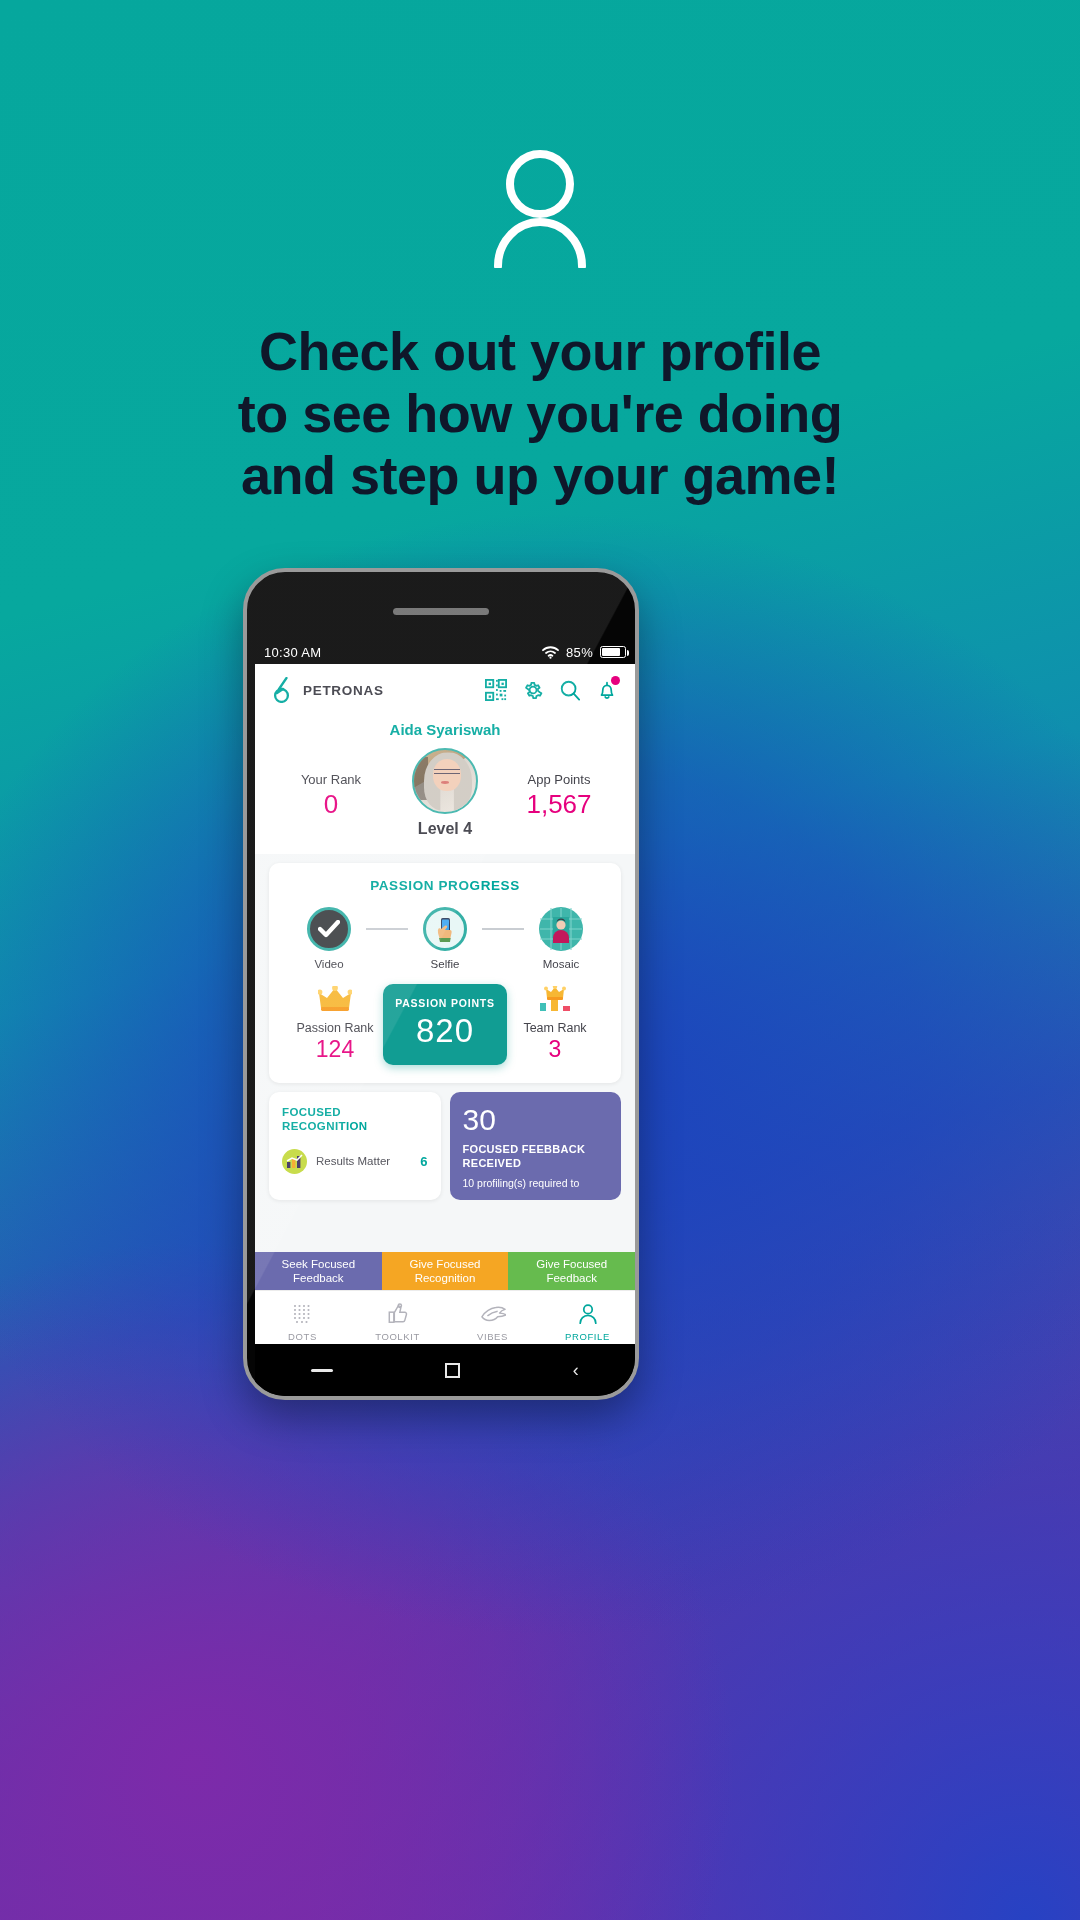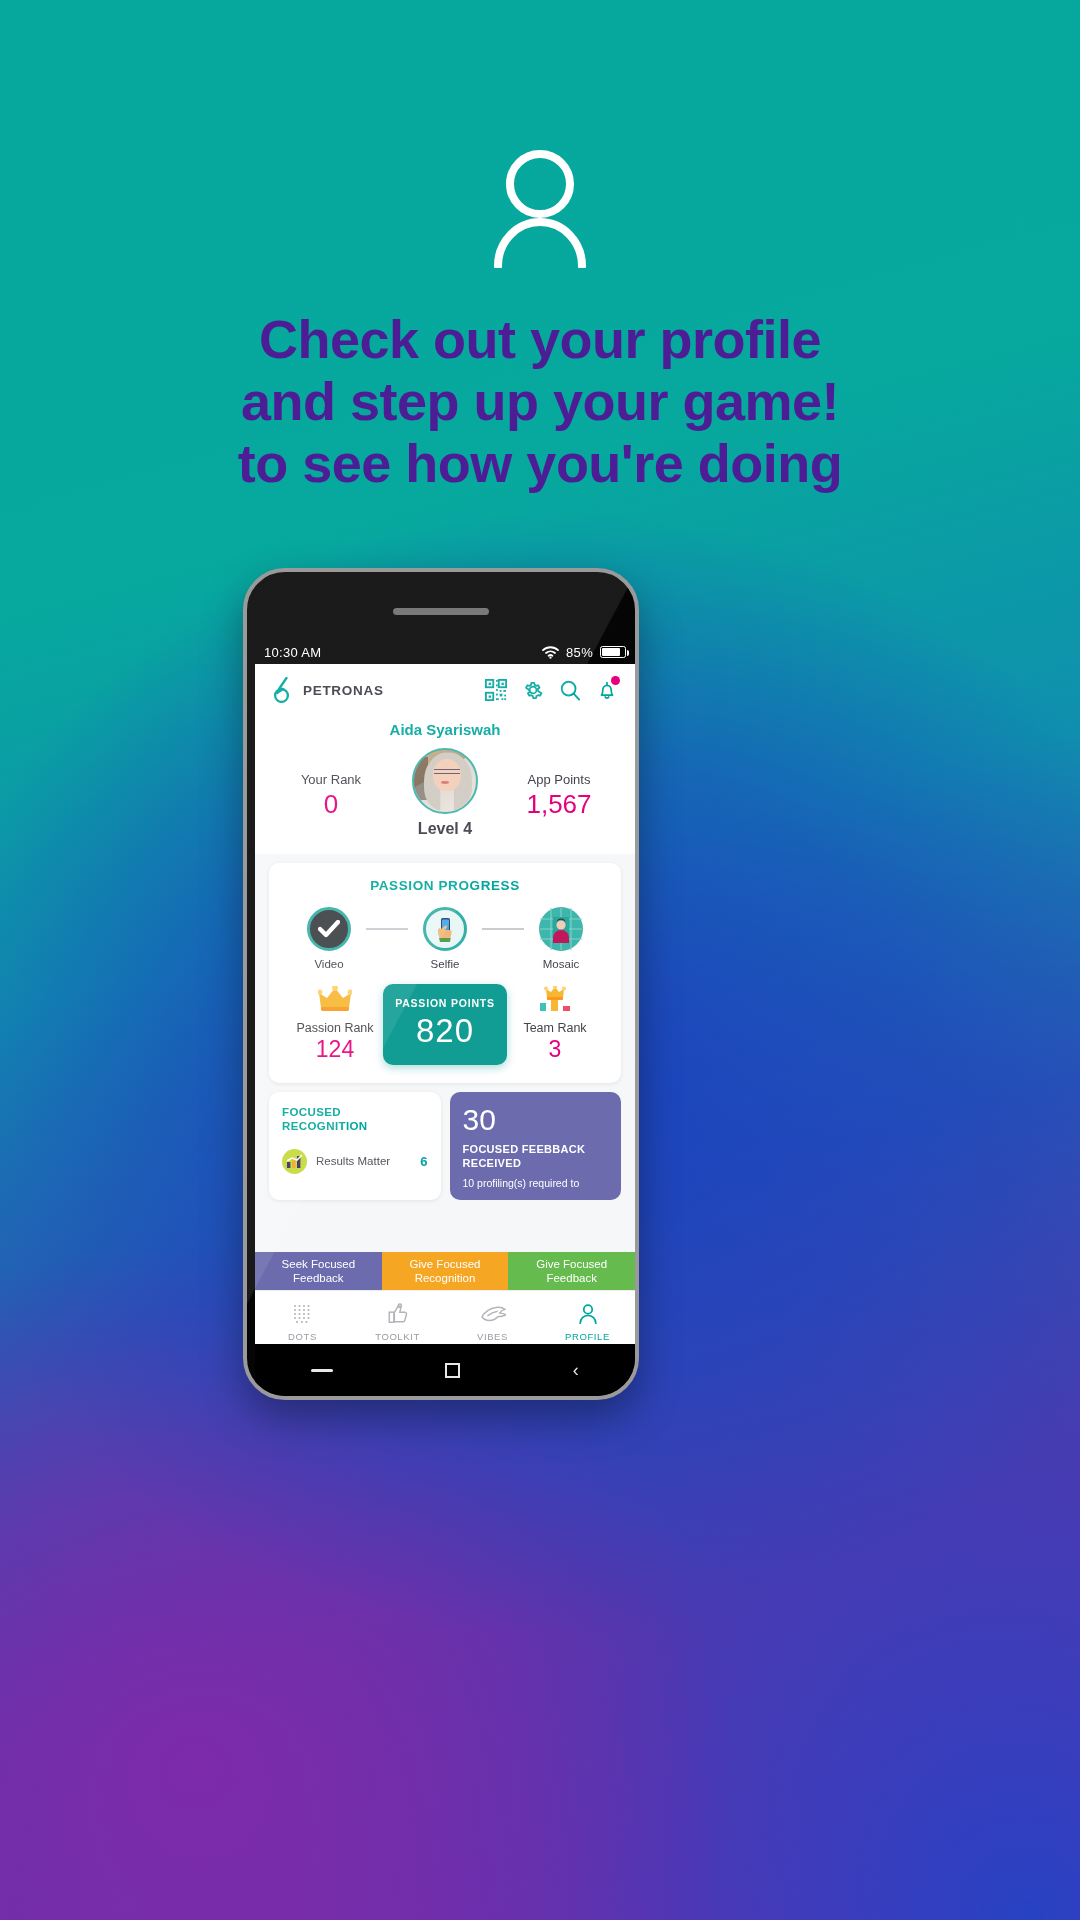--- a/index.html
+++ b/index.html
@@ -17,22 +17,22 @@
       radial-gradient(ellipse 900px 780px at 52% 56%, rgba(28,64,190,0.95) 0%, rgba(28,64,190,0.55) 40%, rgba(28,64,190,0) 72%),
       radial-gradient(ellipse 720px 700px at 18% 92%, rgba(126,42,170,0.95) 0%, rgba(126,42,170,0.45) 45%, rgba(126,42,170,0) 75%),
       radial-gradient(ellipse 900px 900px at 95% 100%, rgba(24,70,200,0.85) 0%, rgba(24,70,200,0.3) 50%, rgba(24,70,200,0) 80%),
       linear-gradient(165deg, #06a79d 0%, #07a89e 28%, #0f8fae 46%, #2a55b5 62%, #5b36a8 80%, #7b2aa8 100%);
   }
 
   
   #hero { position:absolute; top:0; left:0; width:1080px; z-index:3; text-align:center; }
   #person-icon { margin:148px auto 0; width:110px; height:120px; }
   #headline {
-    margin-top:36px;
-    color:#4c1d95;
+    margin-top:48px;
+    color:#0f172a;
     font-size:54px;
     font-weight:bold;
     line-height:1.15;
     letter-spacing:-0.5px;
   }
   #headline .l { display:block; }
 
   
   #phone {
     position:absolute;
@@ -220,22 +220,22 @@
 
 <div id="bg"></div>
 
 <div id="hero">
   <svg id="person-icon" viewBox="0 0 110 120">
     <circle cx="55" cy="36" r="30" fill="none" stroke="#ffffff" stroke-width="8"></circle>
     <path d="M13 118 a42 44 0 0 1 84 0" fill="none" stroke="#ffffff" stroke-width="8" stroke-linecap="round"></path>
   </svg>
   <div id="headline">
     <span class="l">Check out your profile</span>
+    <span class="l">to see how you're doing</span>
     <span class="l">and step up your game!</span>
-    <span class="l">to see how you're doing</span>
   </div>
 </div>
 
 <div id="phone">
   <div id="earpiece"></div>
 
   <div id="statusbar">
     <span>10:30 AM</span>
     <span class="right">
       <svg width="17" height="13" viewBox="0 0 17 13">

